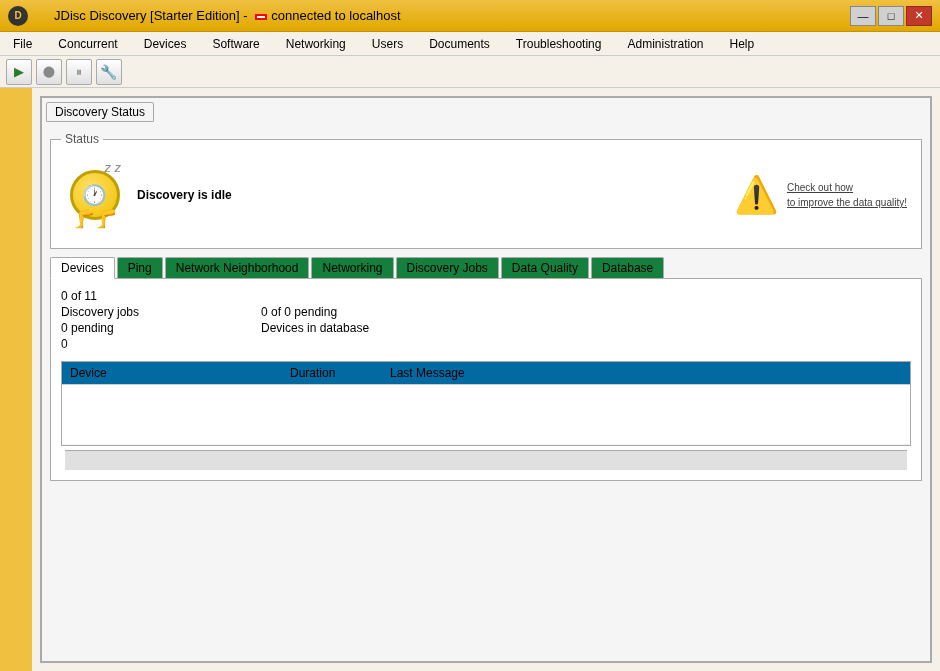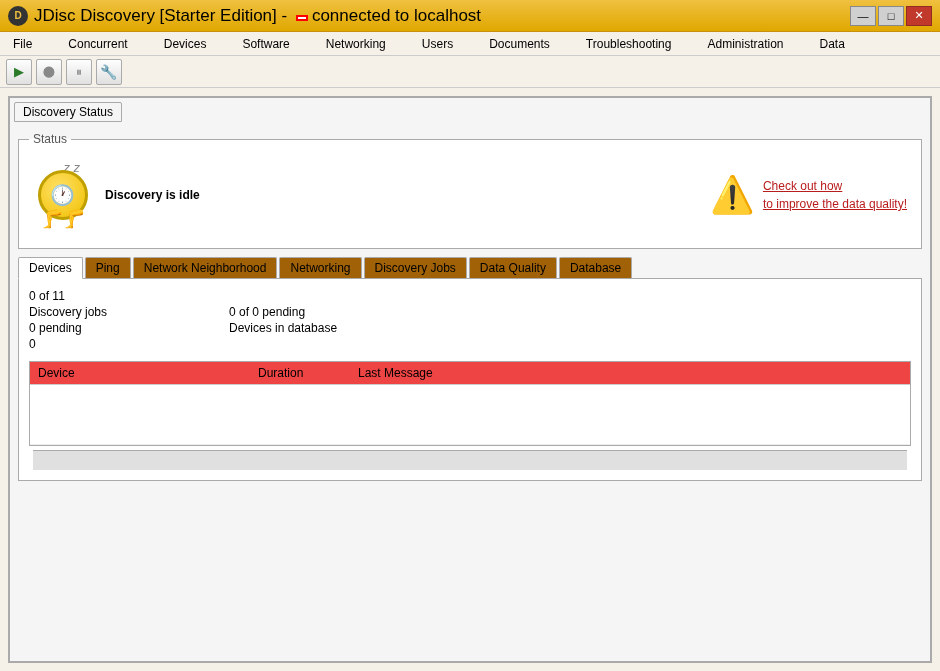--- a/index.html
+++ b/index.html
@@ -33,23 +33,24 @@
       background: #333;
       border-radius: 50%;
       display: flex;
       align-items: center;
       justify-content: center;
       color: #f0c040;
       font-size: 10px;
       font-weight: bold;
     }
     .title-text {
-      font-size: 17px;
+      font-size: 13px;
       font-weight: normal;
       color: #000;
+      margin-left: 20px;
     }
     .title-bar-controls {
       display: flex;
       gap: 2px;
     }
     .title-btn {
       width: 26px;
       height: 20px;
       border: 1px solid #888;
       background: #d0d0d0;
@@ -75,21 +76,21 @@
     }
 
     
     .menu-bar {
       background: #f5f0e8;
       border-bottom: 1px solid #ccc;
       height: 24px;
       display: flex;
       align-items: center;
       padding: 0 4px;
-      gap: 18px;
+      gap: 8px;
     }
     .menu-item {
       padding: 2px 8px;
       cursor: pointer;
       font-size: 12px;
       color: #000;
       border: 1px solid transparent;
     }
 
     
@@ -114,20 +115,21 @@
       border-radius: 2px;
       font-size: 14px;
     }
 
     
     .main-content {
       background: #f5f0e8;
       padding: 8px;
       height: calc(671px - 32px - 24px - 32px);
       overflow: hidden;
+      margin-left: 32px;
     }
 
     
     .tab-panel-outer {
       border: 2px solid #aaa;
       background: #f5f5f5;
       padding: 4px;
       height: 100%;
     }
     .tab-label {
@@ -176,21 +178,21 @@
     }
     .clock-legs {
       position: absolute;
       bottom: 0;
       left: 8px;
       font-size: 14px;
     }
     .zzz {
       position: absolute;
       top: 0;
-      right: 13px;
+      right: 4px;
       font-size: 13px;
       color: #888;
       font-style: italic;
     }
 
     .status-text {
       font-size: 12px;
       font-weight: bold;
       color: #000;
     }
@@ -198,38 +200,38 @@
     .status-right {
       display: flex;
       align-items: center;
       gap: 8px;
     }
     .warning-icon {
       font-size: 36px;
       color: #f0c000;
     }
     .quality-link {
-      color: #b91c1c;
+      color: #404040;
       text-decoration: underline;
-      font-size: 12px;
+      font-size: 10px;
       cursor: pointer;
       line-height: 1.5;
     }
 
     
     .tabs-row {
       display: flex;
       margin: 8px 4px 0 4px;
       border-bottom: 1px solid #aaa;
     }
     .tab {
       padding: 3px 10px;
       border: 1px solid #aaa;
       border-bottom: none;
-      background: #a16207;
+      background: #15803d;
       cursor: pointer;
       font-size: 12px;
       margin-right: 2px;
       border-radius: 2px 2px 0 0;
     }
     .tab.active {
       background: white;
       border-bottom: 1px solid white;
       margin-bottom: -1px;
       z-index: 1;
@@ -264,21 +266,21 @@
       margin-top: 6px;
     }
     .device-table {
       width: 100%;
       border-collapse: collapse;
       font-size: 12px;
     }
     .device-table th {
       text-align: left;
       padding: 4px 8px;
-      background: #ef4444;
+      background: #0369a1;
       border-bottom: 1px solid #ccc;
       font-weight: normal;
       color: #000;
     }
     .device-table td {
       padding: 4px 8px;
       border-bottom: 1px solid #eee;
     }
     .device-table th:first-child { width: 220px; }
     .device-table th:nth-child(2) { width: 100px; }
@@ -324,21 +326,21 @@
 <div class="menu-bar">
   <span class="menu-item">File</span>
   <span class="menu-item">Concurrent</span>
   <span class="menu-item">Devices</span>
   <span class="menu-item">Software</span>
   <span class="menu-item">Networking</span>
   <span class="menu-item">Users</span>
   <span class="menu-item">Documents</span>
   <span class="menu-item">Troubleshooting</span>
   <span class="menu-item">Administration</span>
-  <span class="menu-item">Data</span>
+  <span class="menu-item">Help</span>
 </div>
 
 <div class="toolbar">
   <div class="tool-btn" style="color:#2a7a2a; font-size:13px;">▶</div>
   <div class="tool-btn" style="color:#888; font-size:11px;">⬤</div>
   <div class="tool-btn" style="color:#888; font-size:12px;">⏸</div>
   <div class="tool-btn" style="font-size:14px; color:#555;">🔧</div>
 </div>
 
 <div class="main-content">

